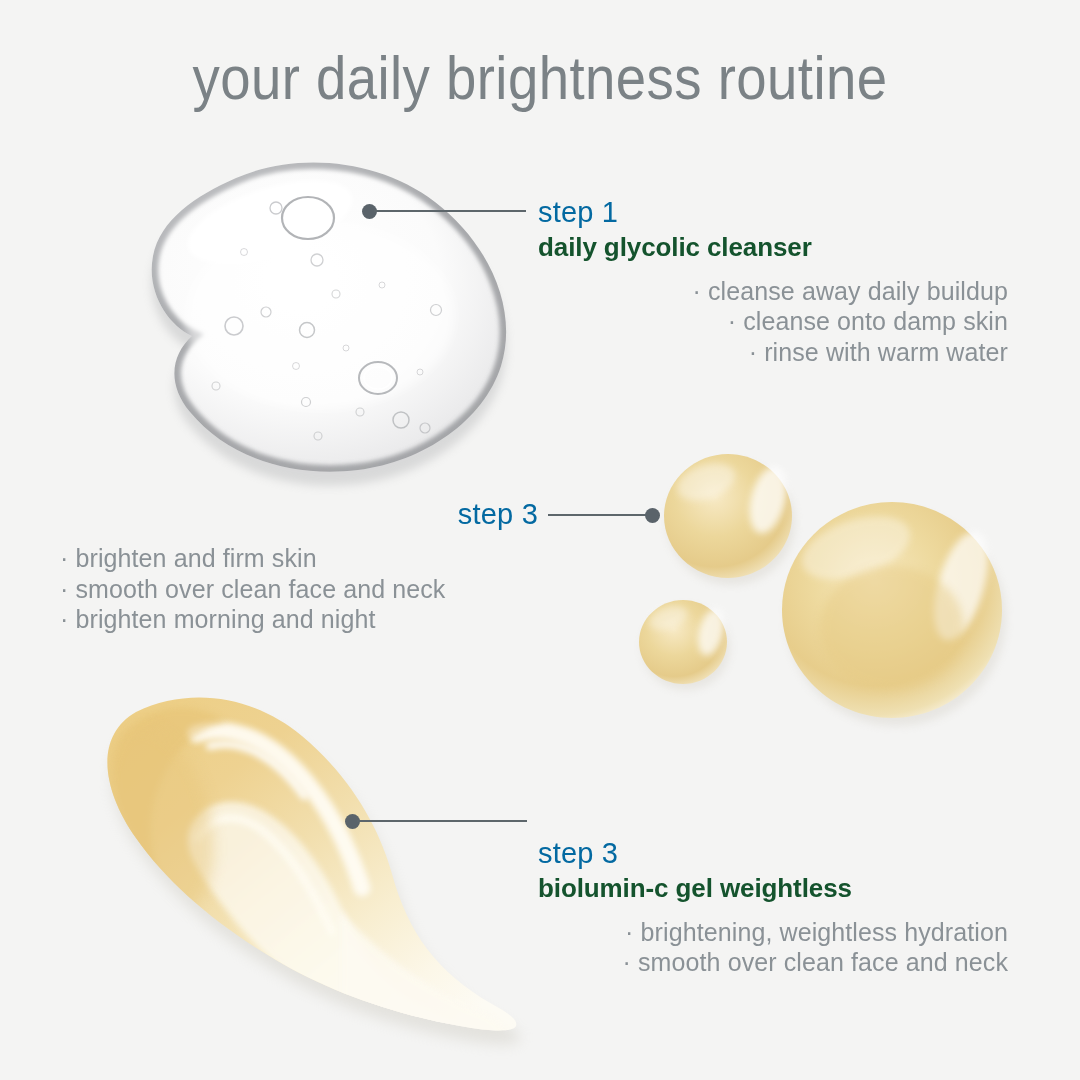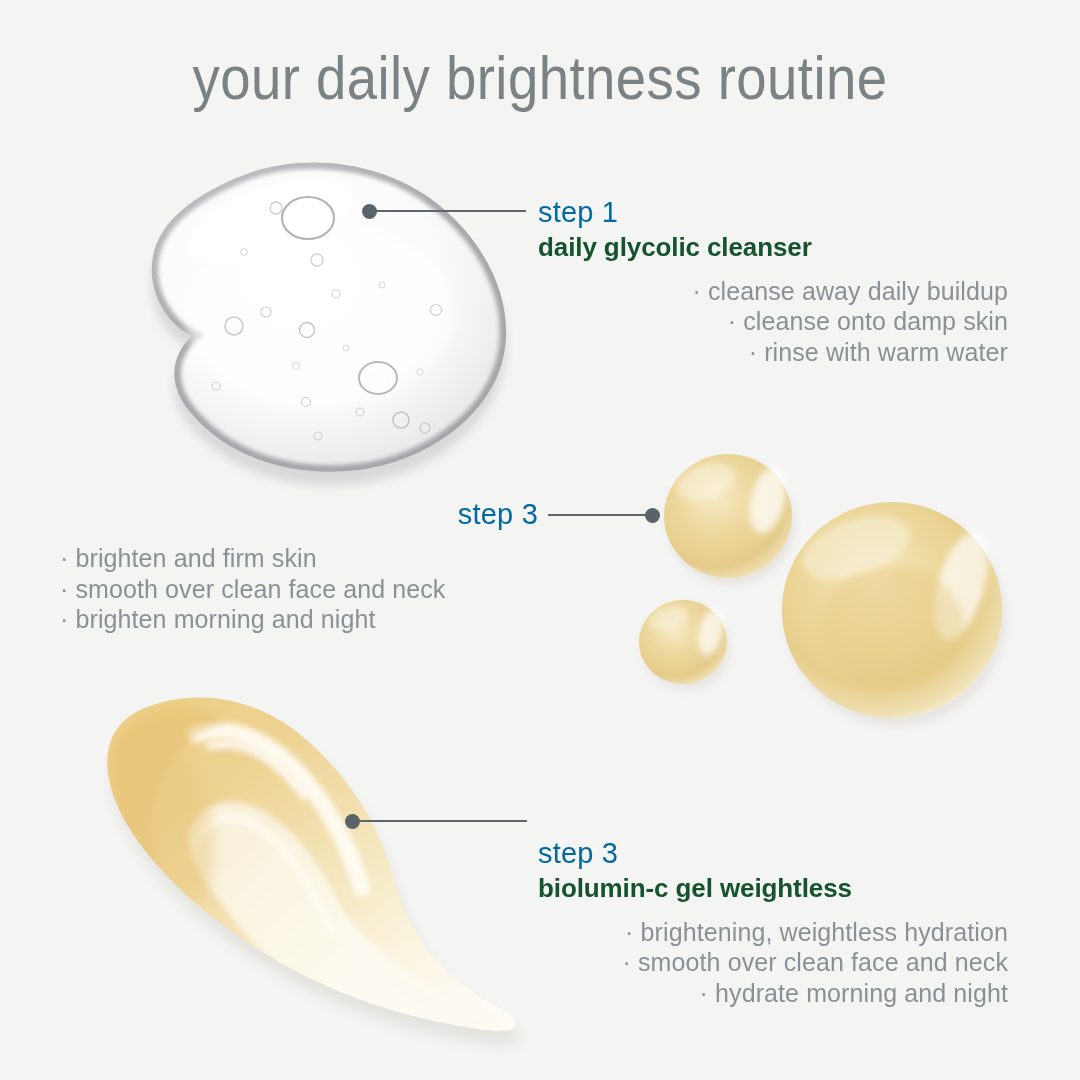--- a/index.html
+++ b/index.html
@@ -303,17 +303,16 @@
       <li>· brighten morning and night</li>
     </ul>
   </div>
 
   <div class="step-block" style="left:538px; top:805px; width:470px;margin-top:32px;">
     <div class="step-label">step 3</div>
     <div class="step-name">biolumin-c gel weightless</div>
     <ul class="step-bullets b-left">
       <li>· brightening, weightless hydration</li>
       <li>· smooth over clean face and neck</li>
-      <li>· hydrate morning and night</li>
     </ul>
   </div>
 
 </div>
 
 </body></html>

